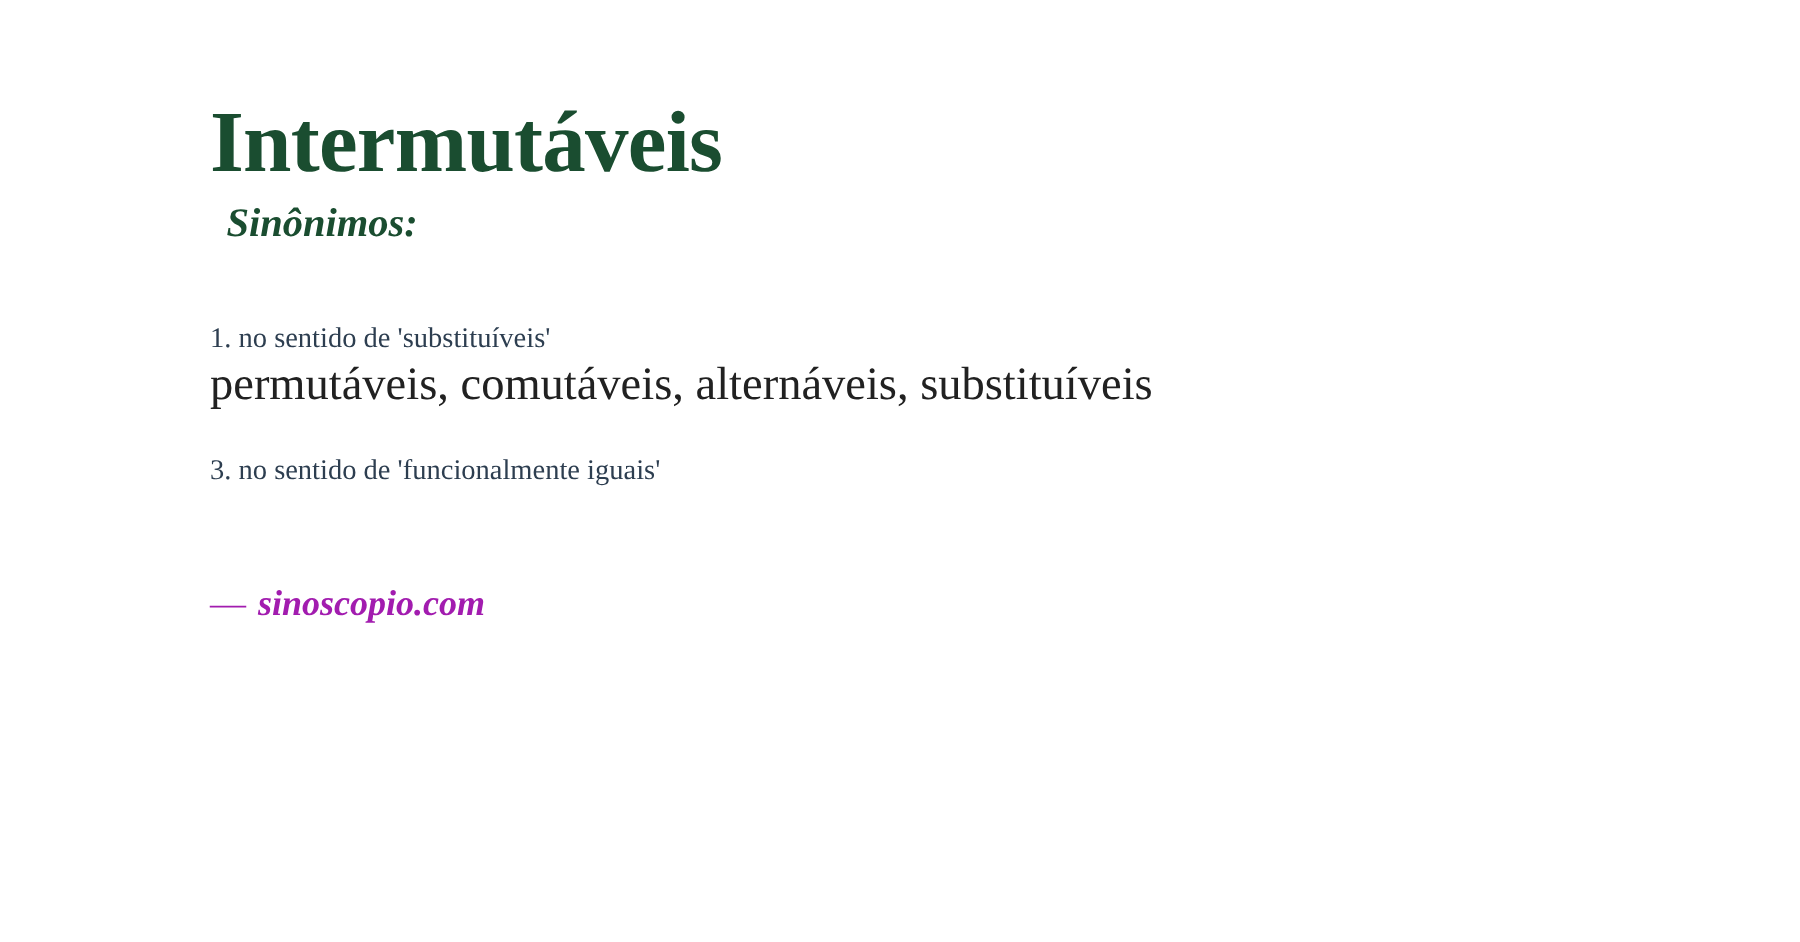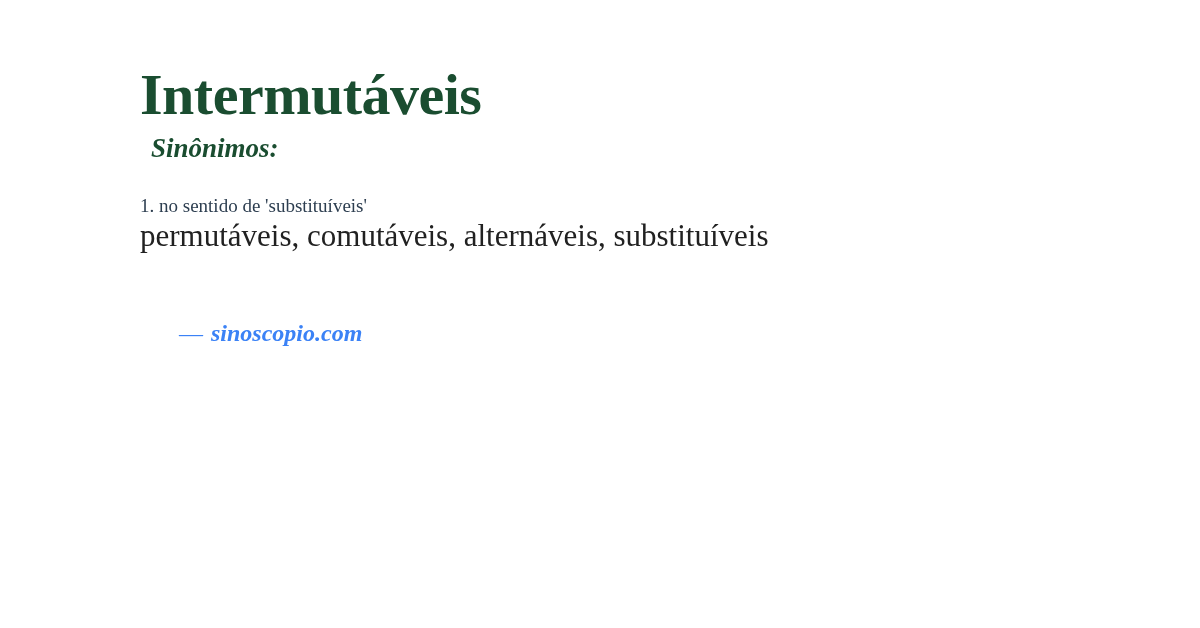--- a/index.html
+++ b/index.html
@@ -31,43 +31,42 @@
   }
   .subtitle {
     margin: 10px 0 0 11px;
     font-size: 27px;
     line-height: 1.1;
     font-weight: 700;
     font-style: italic;
     color: #1a4d30;
   }
   .senses {
-    margin-top: 30px;
+    margin-top: 50px;
   }
   .sense {
     margin-bottom: 26px;
   }
   .sense-label {
     font-size: 19px;
     line-height: 1.25;
     color: #2d3e50;
   }
   .sense-synonyms {
     font-size: 31px;
     line-height: 1.25;
     color: #212121;
     font-family: Liberation Serif, serif;
   }
   .footer {
     margin-top: 64px;
     font-size: 24px;
     font-style: italic;
     font-weight: 700;
-    color: #3b82f6;
-    margin-left: 39px;
+    color: #a21caf;
   }
   .footer .dash {
     font-style: normal;
     font-weight: 400;
     margin-right: 8px;
   }
 </style>
 </head>
 <body>
 
@@ -81,20 +80,21 @@
 
     <div class="sense">
       <div class="sense-label">1. no sentido de 'substituíveis'</div>
       <div class="sense-synonyms">permutáveis, comutáveis, alternáveis, substituíveis</div>
     </div>
 
     <div class="sense">
     </div>
 
     <div class="sense">
+      <div class="sense-label">3. no sentido de 'funcionalmente iguais'</div>
     </div>
 
   </div>
 
   <div class="footer">
     <span class="dash">—</span><span>sinoscopio.com</span>
   </div>
 
 </div>
 

